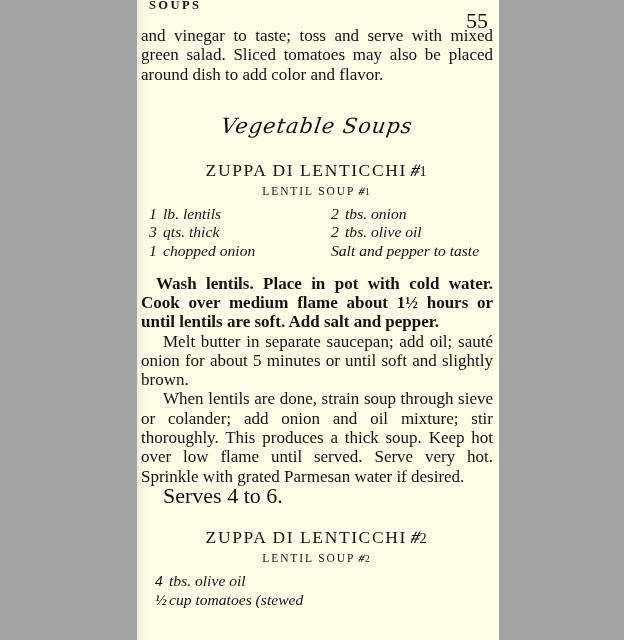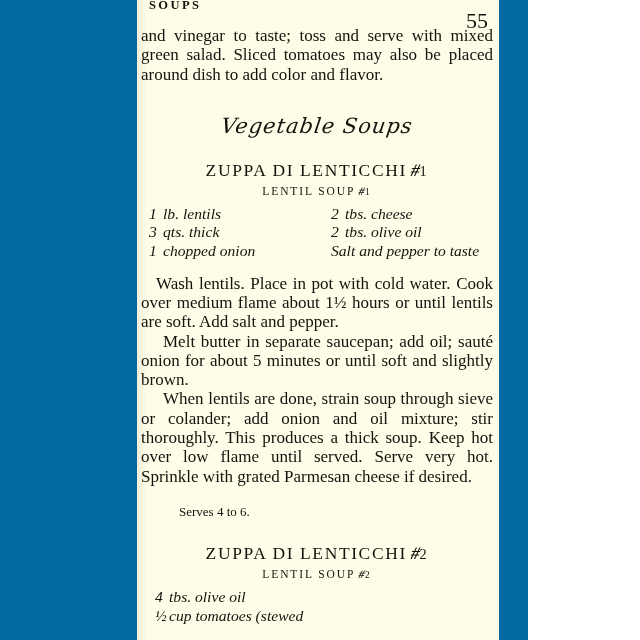--- a/index.html
+++ b/index.html
@@ -8,23 +8,23 @@
     background: #ffffff;
   }
   body {
     width: 640px;
     height: 640px;
     overflow: hidden;
     font-family: "Liberation Serif", serif;
   }
   .scan {
     position: relative;
-    width: 528px;
+    width: 624px;
     height: 640px;
-    background: #0369a1;
+    background: #a3a3a3;
   }
   
   .page {
     position: absolute;
     left: 137px;
     top: 0;
     width: 362px;
     height: 640px;
     background: #fdfde8;
     box-sizing: border-box;
@@ -69,20 +69,21 @@
     text-align: justify;
     text-indent: 0;
     hyphens: none;
   }
   p.para.indent {
     text-indent: 22px;
   }
   .clipped-line {
     
     margin-left: -7px;
+    font-weight: bold;
   }
   .script-title {
     text-align: center;
     font-family: "DejaVu Serif", serif;
     font-style: italic;
     font-size: 21px;
     letter-spacing: 1px;
     margin: 30px 0 0 0;
     transform: skewX(-8deg);
   }
@@ -129,22 +130,22 @@
   }
   .ing-qty {
     display: inline-block;
     min-width: 14px;
   }
   .steps {
     margin-top: 13px;
   }
   .serves {
     text-indent: 22px;
-    margin: 16px;
-    font-size: 13px;
+    margin: 0;
+    font-size: 22px;
     line-height: 19.3px;
   }
 </style>
 </head>
 <body>
 
 <div class="scan">
   <div class="page">
 
     <div class="running-head">SOUPS</div>
@@ -164,30 +165,30 @@
           <span>LENTIL SOUP</span><span class="numero">#</span><span class="numero-num">1</span>
         </div>
 
         <div class="ingredients">
           <div class="ing-col">
             <div class="ing-row"><span class="ing-qty">1</span><span>lb. lentils</span></div>
             <div class="ing-row"><span class="ing-qty">3</span><span>qts. thick</span></div>
             <div class="ing-row"><span class="ing-qty">1</span><span>chopped onion</span></div>
           </div>
           <div class="ing-col right">
-            <div class="ing-row"><span class="ing-qty">2</span><span>tbs. cheese</span></div>
+            <div class="ing-row"><span class="ing-qty">2</span><span>tbs. onion</span></div>
             <div class="ing-row"><span class="ing-qty">2</span><span>tbs. olive oil</span></div>
             <div class="ing-row"><span>Salt and pepper to taste</span></div>
           </div>
         </div>
 
         <div class="steps">
           <p class="para indent"><span class="clipped-line">Wash lentils. Place in pot with cold water. Cook over medium flame about 1½ hours or until lentils are soft. Add salt and pepper.</span></p>
           <p class="para indent"><span>Melt butter in separate saucepan; add oil; sauté onion for about 5 minutes or until soft and slightly brown.</span></p>
-          <p class="para indent"><span>When lentils are done, strain soup through sieve or colander; add onion and oil mixture; stir thoroughly. This produces a thick soup. Keep hot over low flame until served. Serve very hot. Sprinkle with grated Parmesan cheese if desired.</span></p>
+          <p class="para indent"><span>When lentils are done, strain soup through sieve or colander; add onion and oil mixture; stir thoroughly. This produces a thick soup. Keep hot over low flame until served. Serve very hot. Sprinkle with grated Parmesan water if desired.</span></p>
           <p class="serves">Serves 4 to 6.</p>
         </div>
       </div>
 
       <div>
         <div class="recipe-title">
           <span>ZUPPA DI LENTICCHI</span><span class="numero">#</span><span class="numero-num">2</span>
         </div>
         <div class="recipe-subtitle">
           <span>LENTIL SOUP</span><span class="numero">#</span><span class="numero-num">2</span>

